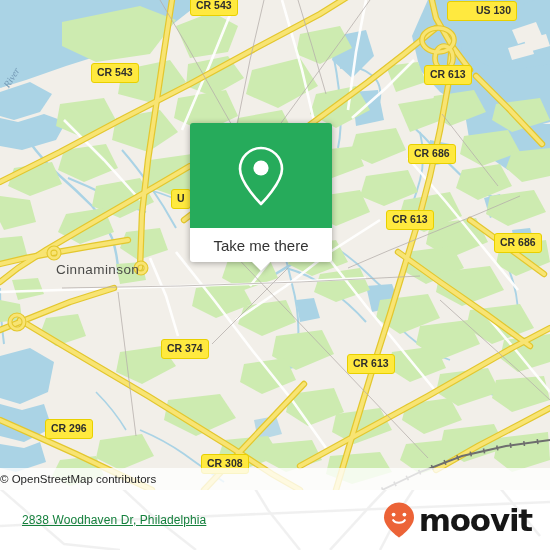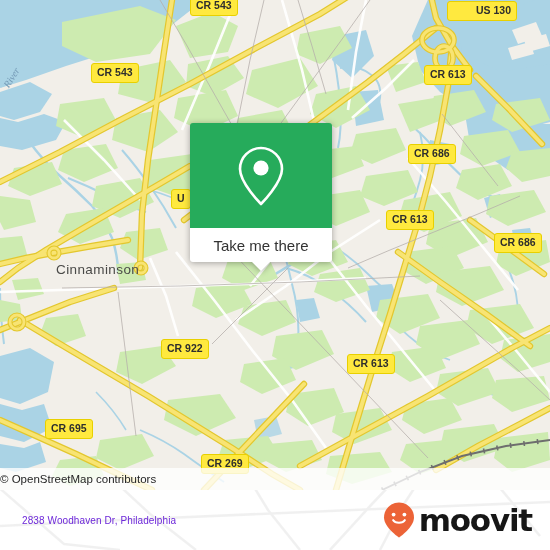--- a/index.html
+++ b/index.html
@@ -139,24 +139,25 @@
   #footer-ghost {
     position: absolute;
     left: 0; top: -16px;
     width: 550px; height: 76px;
     opacity: 0.10;
     pointer-events: none;
   }
   #footer-address {
     position: relative;
     font-family: "Liberation Sans", sans-serif;
-    font-size: 10px;
-    color: #6d28d9;
+    font-size: 12px;
+    color: #15803d;
     letter-spacing: 0.1px;
     z-index: 2;
+    text-decoration: underline;
   }
   #brand {
     position: relative;
     display: flex;
     align-items: center;
     gap: 3px;
     z-index: 2;
   }
   #brand-word {
     font-family: "DejaVu Sans", sans-serif;
@@ -424,24 +425,24 @@
     </svg>
 
     <div class="shield-box" style="left:190px; top:-4px;">CR 543</div>
     <div class="shield-box" style="left:447px; top:1px;padding-left:28px;">US 130</div>
     <div class="shield-box" style="left:91px;  top:63px;">CR 543</div>
     <div class="shield-box" style="left:424px; top:65px;">CR 613</div>
     <div class="shield-box" style="left:408px; top:144px;">CR 686</div>
     <div class="shield-box" style="left:171px; top:189px;">U</div>
     <div class="shield-box" style="left:386px; top:210px;">CR 613</div>
     <div class="shield-box" style="left:494px; top:233px;">CR 686</div>
-    <div class="shield-box" style="left:161px; top:339px;">CR 922</div>
+    <div class="shield-box" style="left:161px; top:339px;">CR 374</div>
     <div class="shield-box" style="left:347px; top:354px;">CR 613</div>
-    <div class="shield-box" style="left:45px;  top:419px;">CR 695</div>
-    <div class="shield-box" style="left:201px; top:454px;">CR 269</div>
+    <div class="shield-box" style="left:45px;  top:419px;">CR 296</div>
+    <div class="shield-box" style="left:201px; top:454px;">CR 308</div>
 
     <div id="callout">
       <div id="callout-head">
         <svg width="56" height="66" viewBox="0 0 56 66">
           <path d="M28,5 C16.4,5 7,14.4 7,26 C7,40 28,61 28,61 C28,61 49,40 49,26 C49,14.4 39.6,5 28,5 Z" fill="none" stroke="#ffffff" stroke-width="2.6" stroke-linejoin="round"></path>
           <circle cx="28" cy="25" r="7.6" fill="#ffffff"></circle>
         </svg>
       </div>
       <div id="callout-foot">
         <span id="callout-foot-label">Take me there</span>

